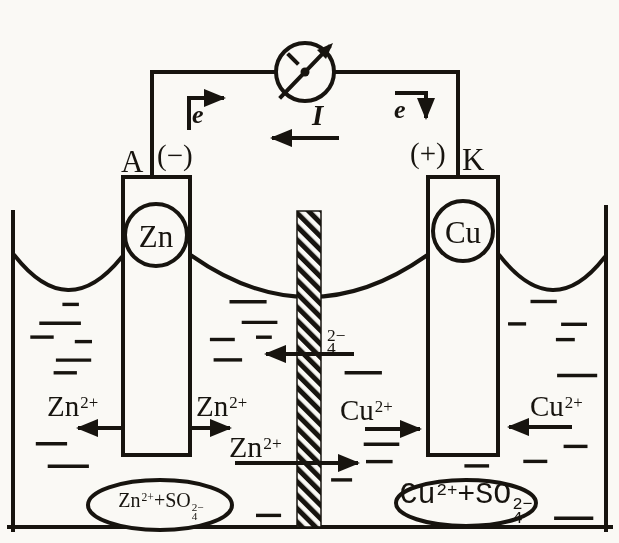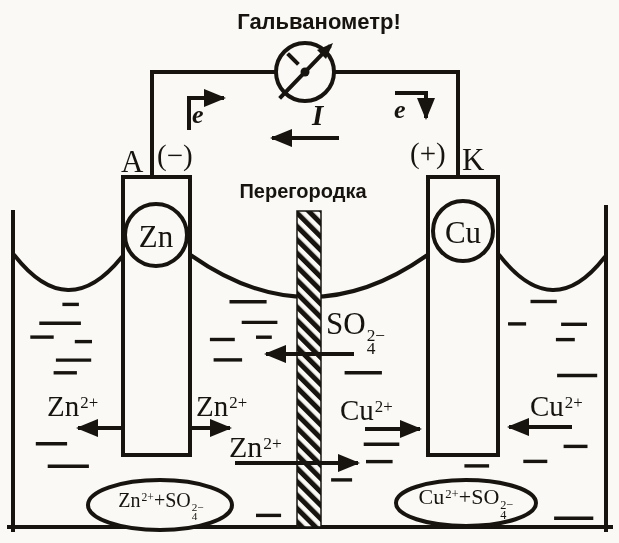--- a/index.html
+++ b/index.html
@@ -135,38 +135,36 @@
       <line class="s" x1="237" y1="463" x2="356" y2="463" marker-end="url(#ah)"></line>
     </g>
     <g>
       <line class="s" x1="367" y1="429" x2="418" y2="429" marker-end="url(#ah)"></line>
     </g>
     <g>
       <line class="s" x1="570" y1="427" x2="511" y2="427" marker-end="url(#ah)"></line>
     </g>
   </svg>
 
-  <div class="lbl sans ctrx" style="left:319px;top:11px;font-size:22px;">Гальванометр!</div>
 
-  <div class="lbl sans ctrx" style="left:303px;top:181px;font-size:20px;">Перегородка</div>
 
   <div class="lbl" style="left:121px;top:146px;font-size:31px;">A</div>
   <div class="lbl" style="left:157px;top:141px;font-size:29px;">(−)</div>
   <div class="lbl" style="left:410px;top:139px;font-size:29px;">(+)</div>
   <div class="lbl" style="left:462px;top:144px;font-size:31px;">K</div>
 
   <div class="lbl ital" style="left:192px;top:102px;font-size:26px;">e</div>
   <div class="lbl ital" style="left:394px;top:97px;font-size:26px;">e</div>
   <div class="lbl ital" style="left:312px;top:101px;font-size:29px;">I</div>
 
   <div class="lbl ctr" style="left:156px;top:236px;font-size:31px;">Zn</div>
   <div class="lbl ctr" style="left:463px;top:232px;font-size:31px;">Cu</div>
 
   <div class="lbl ion" style="left:326px;top:308px;font-size:31px;">
-    <span>SO</span><span class="stk">
+    <span class="stk">
         <span class="s-sup">2−</span>
         <span class="s-sub">4</span>
       </span>
   </div>
 
   <div class="lbl ion" style="left:47px;top:392px;font-size:29px;">
     <span>Zn</span><sup>2+</sup>
   </div>
   <div class="lbl ion" style="left:196px;top:392px;font-size:29px;">
     <span>Zn</span><sup>2+</sup>
@@ -180,20 +178,20 @@
   <div class="lbl ion" style="left:530px;top:392px;font-size:29px;">
     <span>Cu</span><sup>2+</sup>
   </div>
 
   <div class="lbl ion ctr" style="left:161px;top:506px;font-size:20px;">
     <span>Zn</span><sup>2+</sup><span>+SO</span><span class="stk">
         <span>2−</span>
         <span>4</span>
       </span>
   </div>
-  <div class="lbl ion ctr" style="left:466px;top:503px;font-size:22px;">
+  <div class="lbl ion ctr" style="left:466px;top:503px;font-size:30px;font-family:Liberation Mono, monospace;">
     <span>Cu</span><sup>2+</sup><span>+SO</span><span class="stk">
         <span>2−</span>
         <span>4</span>
       </span>
   </div>
 
 </div>
 
 </body></html>

